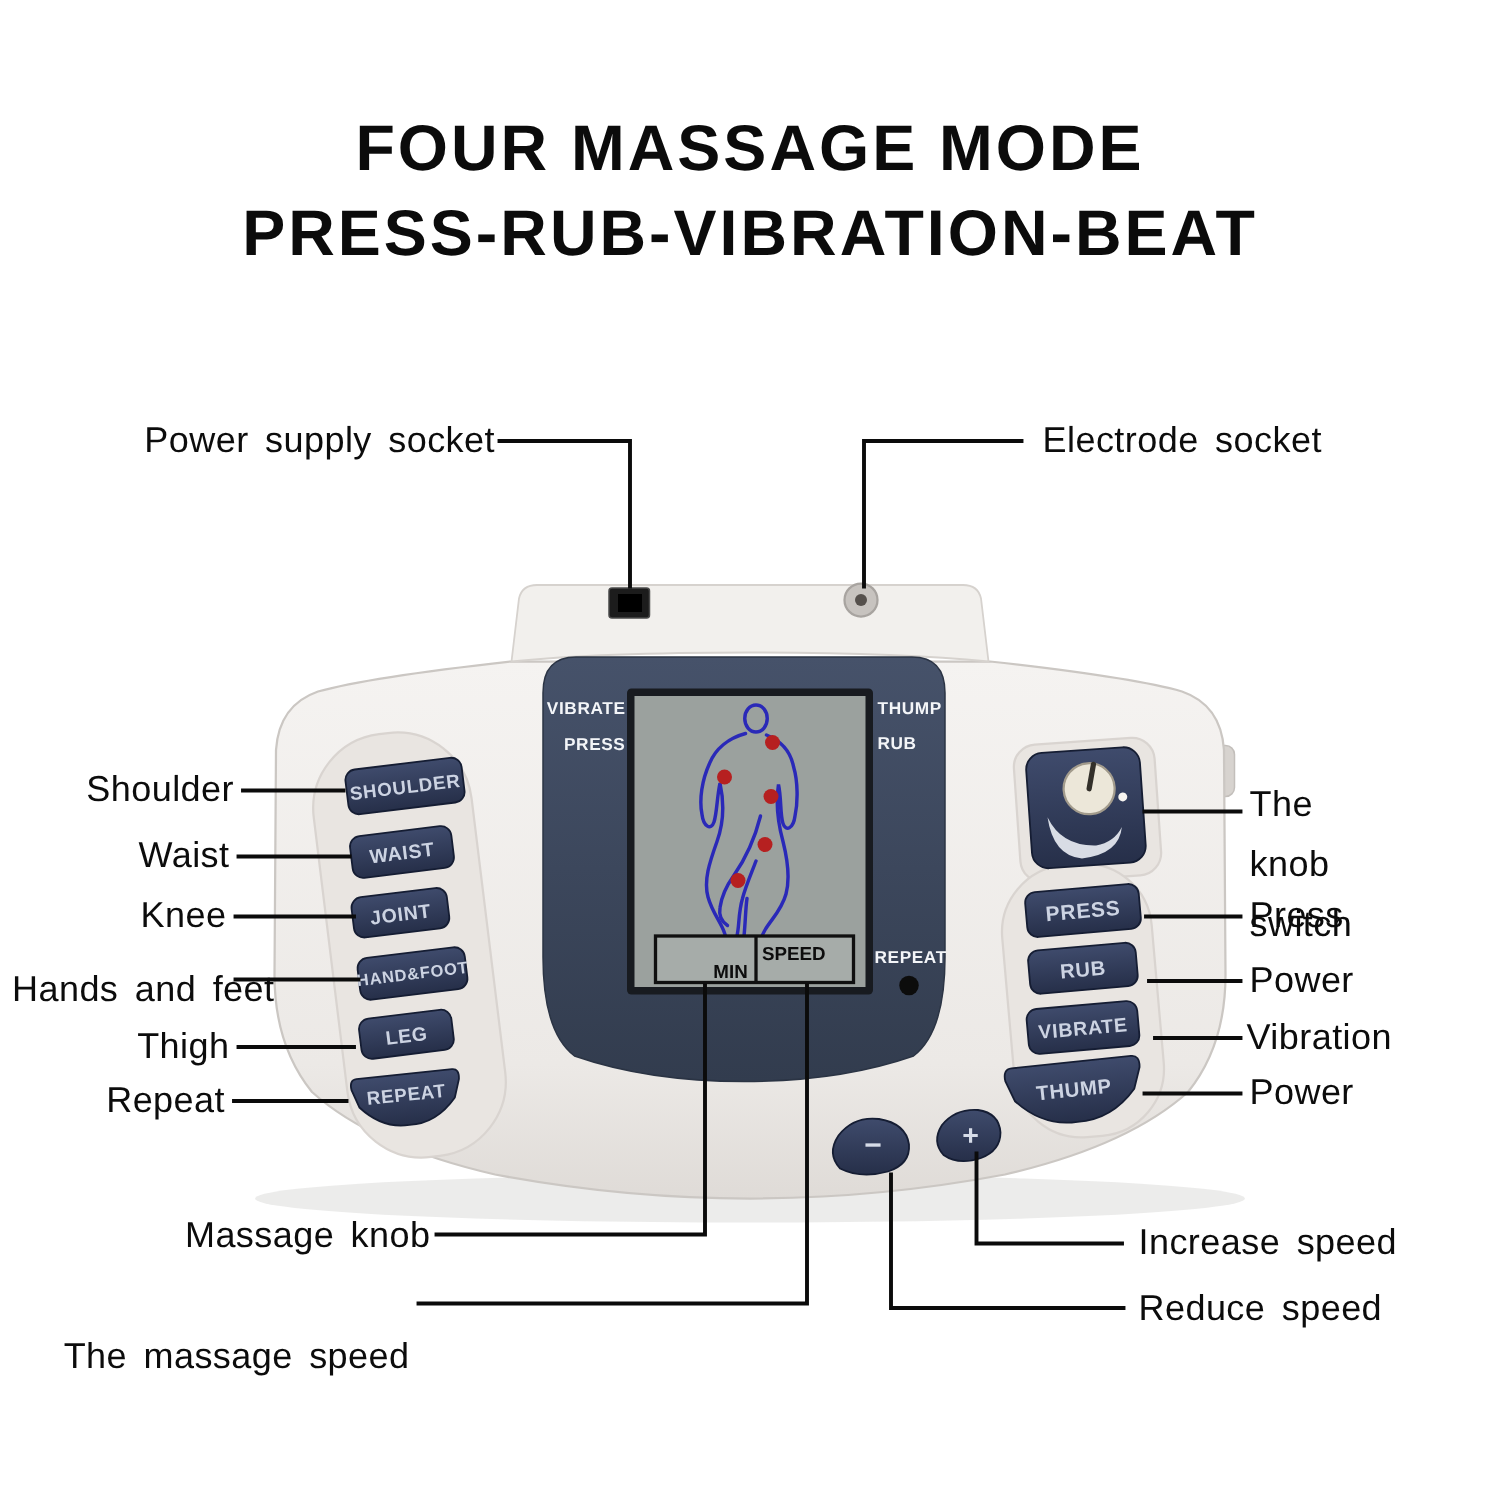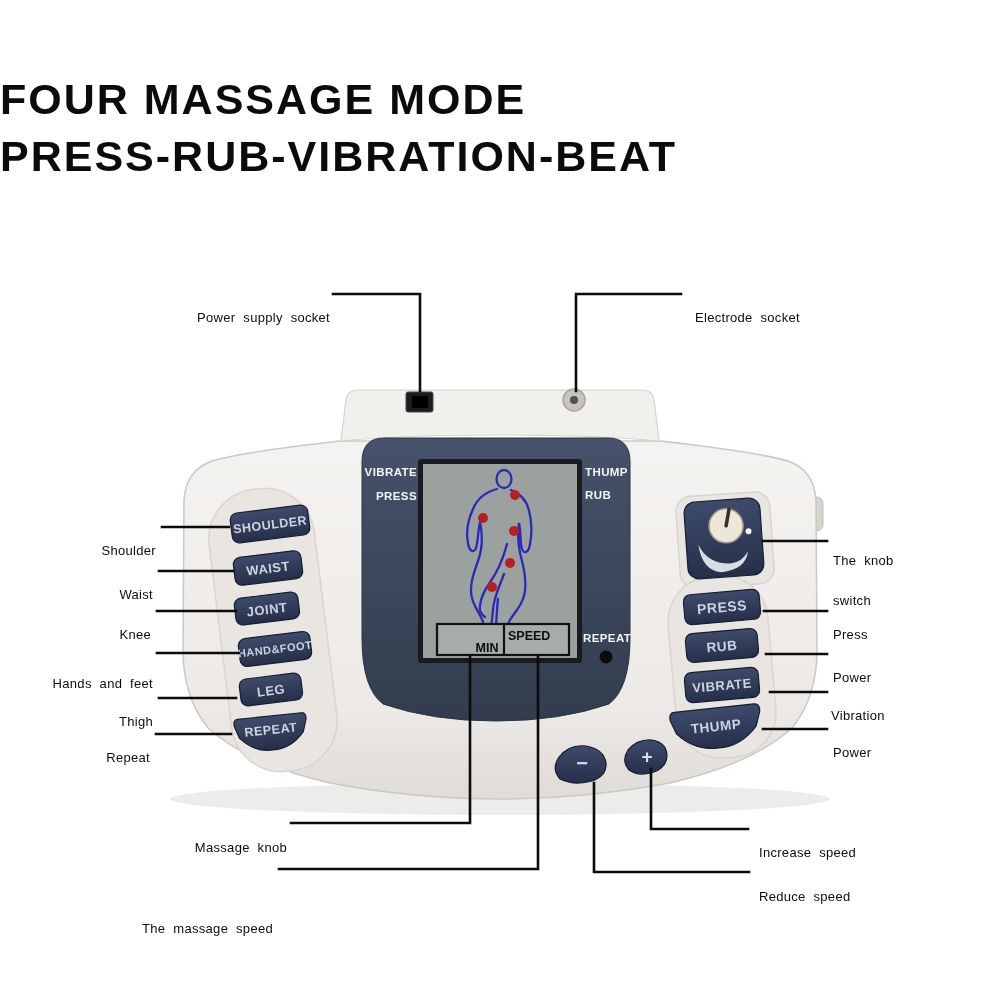--- a/index.html
+++ b/index.html
@@ -3,28 +3,28 @@
 <meta charset="utf-8">
 <style>
   html,body{margin:0;padding:0;background:#ffffff;}
   .stage{
     position:relative;width:1000px;height:1000px;background:#ffffff;overflow:hidden;
     font-family:"Liberation Sans",sans-serif;color:#0b0b0b;
   }
   .scene{position:absolute;left:0;top:0;}
   svg text{font-family:"Liberation Sans",sans-serif;}
   .title{
-    position:absolute;left:0;width:100%;
+    position:absolute;left:0;width:100%;text-align:center;
     font-weight:bold;font-size:43px;letter-spacing:2px;color:#0b0b0b;white-space:nowrap;
   }
   .t1{top:75px;}
   .t2{top:132px;}
   .lbl{
-    position:absolute;font-size:13px;line-height:22px;color:#0c0c0c;
-    letter-spacing:0.3px;word-spacing:4px;white-space:nowrap;margin-top:24px;
+    position:absolute;font-size:24px;line-height:22px;color:#0c0c0c;
+    letter-spacing:0.3px;word-spacing:4px;white-space:nowrap;
   }
   .r{text-align:right;}
   .wrap{white-space:normal;line-height:40px;}
   .btxt{fill:#ccd3e2;font-weight:bold;letter-spacing:0.5px;text-anchor:middle;}
   .ptxt{fill:#f3f5f8;font-weight:bold;font-size:11.5px;letter-spacing:0.4px;}
   .lcdtxt{fill:#0d0d0d;font-weight:bold;font-size:12.5px;}
   .line{stroke:#0b0b0b;stroke-width:2.6;fill:none;stroke-linecap:square;}
 </style>
 </head>
 <body>

